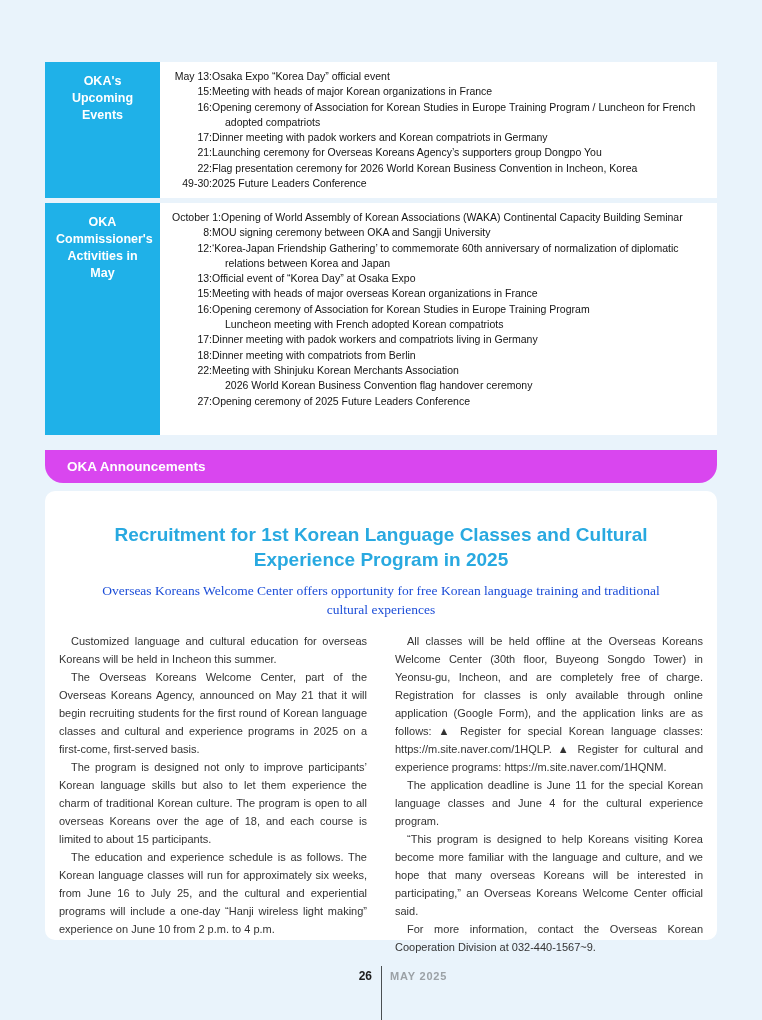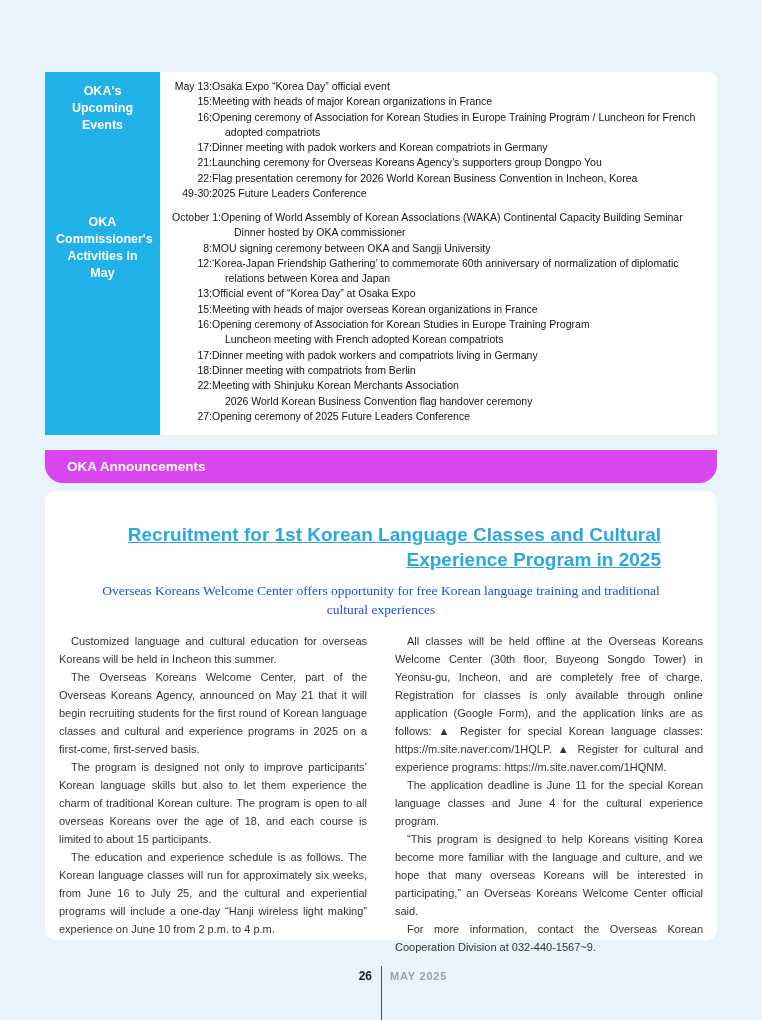--- a/index.html
+++ b/index.html
@@ -3,21 +3,21 @@
 <meta charset="utf-8">
 <style>
   html,body { margin:0; padding:0; }
   .page {
     position:relative; width:762px; height:1020px;
     background:#e9f3fb; overflow:hidden;
     font-family:"Liberation Sans", sans-serif;
   }
   
   .section { position:absolute; left:45px; width:672px; display:flex; background:#ffffff; }
-  #events-section { top:72px; min-height:124px;border-radius:8px; }
+  #events-section { top:62px; min-height:124px; }
   #activities-section { top:203px; min-height:232px; }
   .side-label {
     flex:0 0 115px; width:115px; box-sizing:border-box;
     background:#1fb1e8; color:#ffffff; font-weight:bold;
     font-size:12.5px; line-height:17px; text-align:center;
     padding:11px 11px;
   }
   .evt-list { flex:1; padding:7px 10px 7px 12px; font-size:10.5px; line-height:15.3px; color:#141414; box-sizing:border-box; }
   .evt { display:flex; }
   .evt-label { flex:0 0 40px; text-align:right; white-space:nowrap; }
@@ -31,22 +31,22 @@
     color:#ffffff; font-weight:bold; font-size:13.5px;
     display:flex; align-items:center; padding-left:22px;
   }
   
   .panel {
     position:absolute; top:491px; left:45px; width:672px; height:449px;
     box-sizing:border-box; background:#ffffff; border-radius:10px;
     padding:31px 12px 0 12px;
   }
   .article-title {
-    color:#29a9e0; font-size:19px; font-weight:bold; text-align:right;
-    line-height:25px; max-width:560px; margin:0 auto;text-decoration:underline;
+    color:#29a9e0; font-size:19px; font-weight:bold; text-align:center;
+    line-height:25px; max-width:560px; margin:0 auto;
   }
   .article-subtitle {
     font-family:"Liberation Serif", serif; font-size:13.5px; line-height:19px;
     text-align:center; color:#1d4ed8; max-width:575px; margin:9px auto 0;
   }
   .cols { display:flex; gap:28px; margin-top:13px; padding:0 2px; }
   .col {
     flex:1; min-width:0; font-size:11px; line-height:18px; text-align:justify;
     color:#333333; overflow-wrap:anywhere;
   }
@@ -115,21 +115,20 @@
     </div>
   </div>
 
   <div class="section" id="activities-section">
     <div class="side-label">OKA Commissioner's Activities in May</div>
     <div class="evt-list">
       <div class="evt">
         <span class="evt-label">October 1:</span>
         <div class="evt-body">
           <div class="evt-text">Opening of World Assembly of Korean Associations (WAKA) Continental Capacity Building Seminar</div>
-          <div class="evt-sub">Dinner hosted by OKA commissioner</div>
         </div>
       </div>
       <div class="evt">
         <span class="evt-label">8:</span>
         <div class="evt-body">
             <div class="evt-text">MOU signing ceremony between OKA and Sangji University</div>
           </div>
       </div>
       <div class="evt">
         <span class="evt-label">12:</span>

